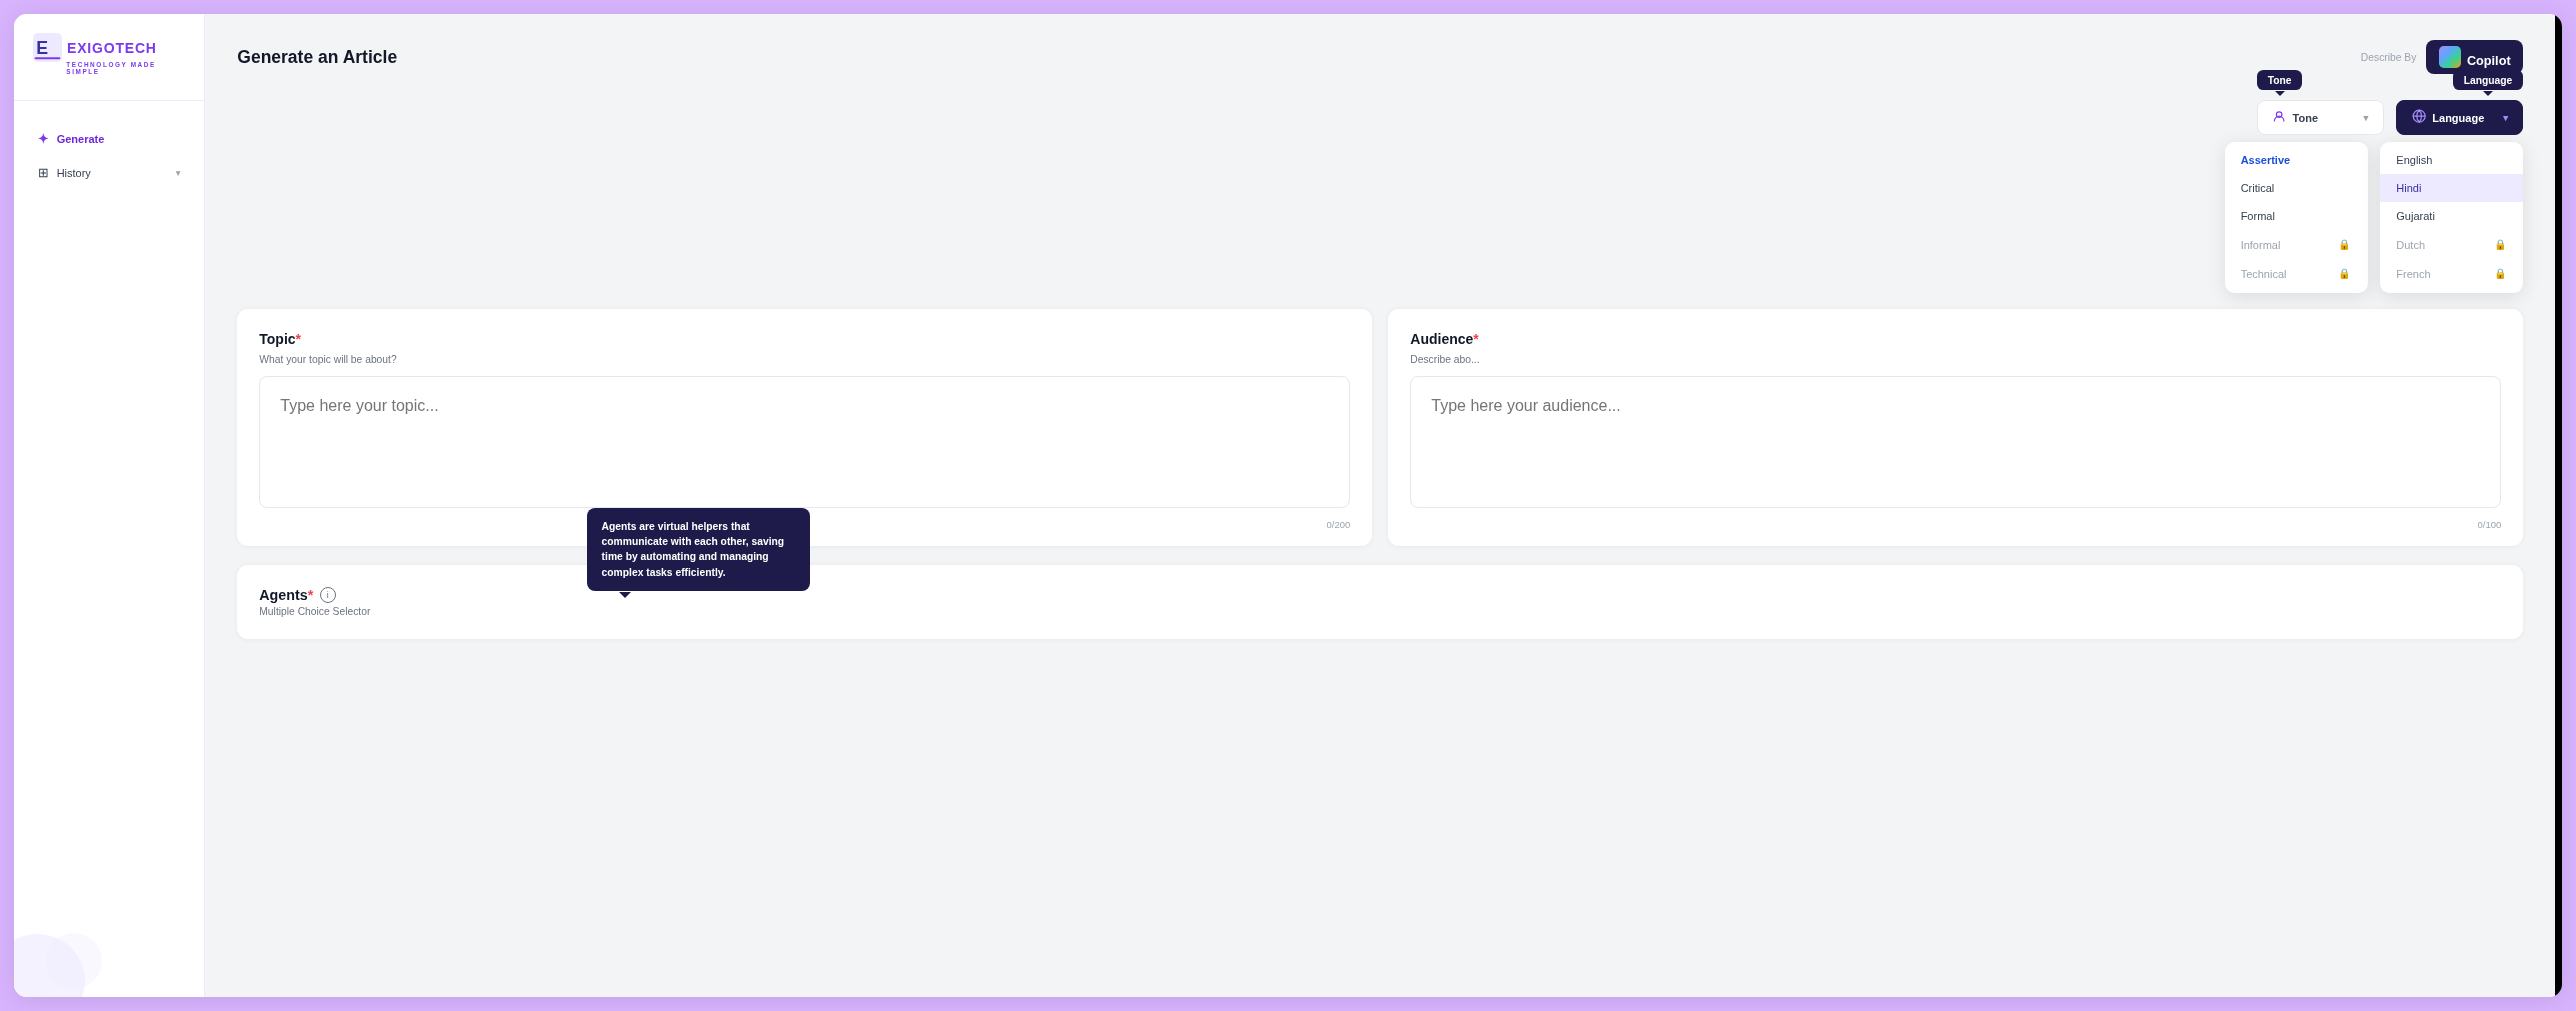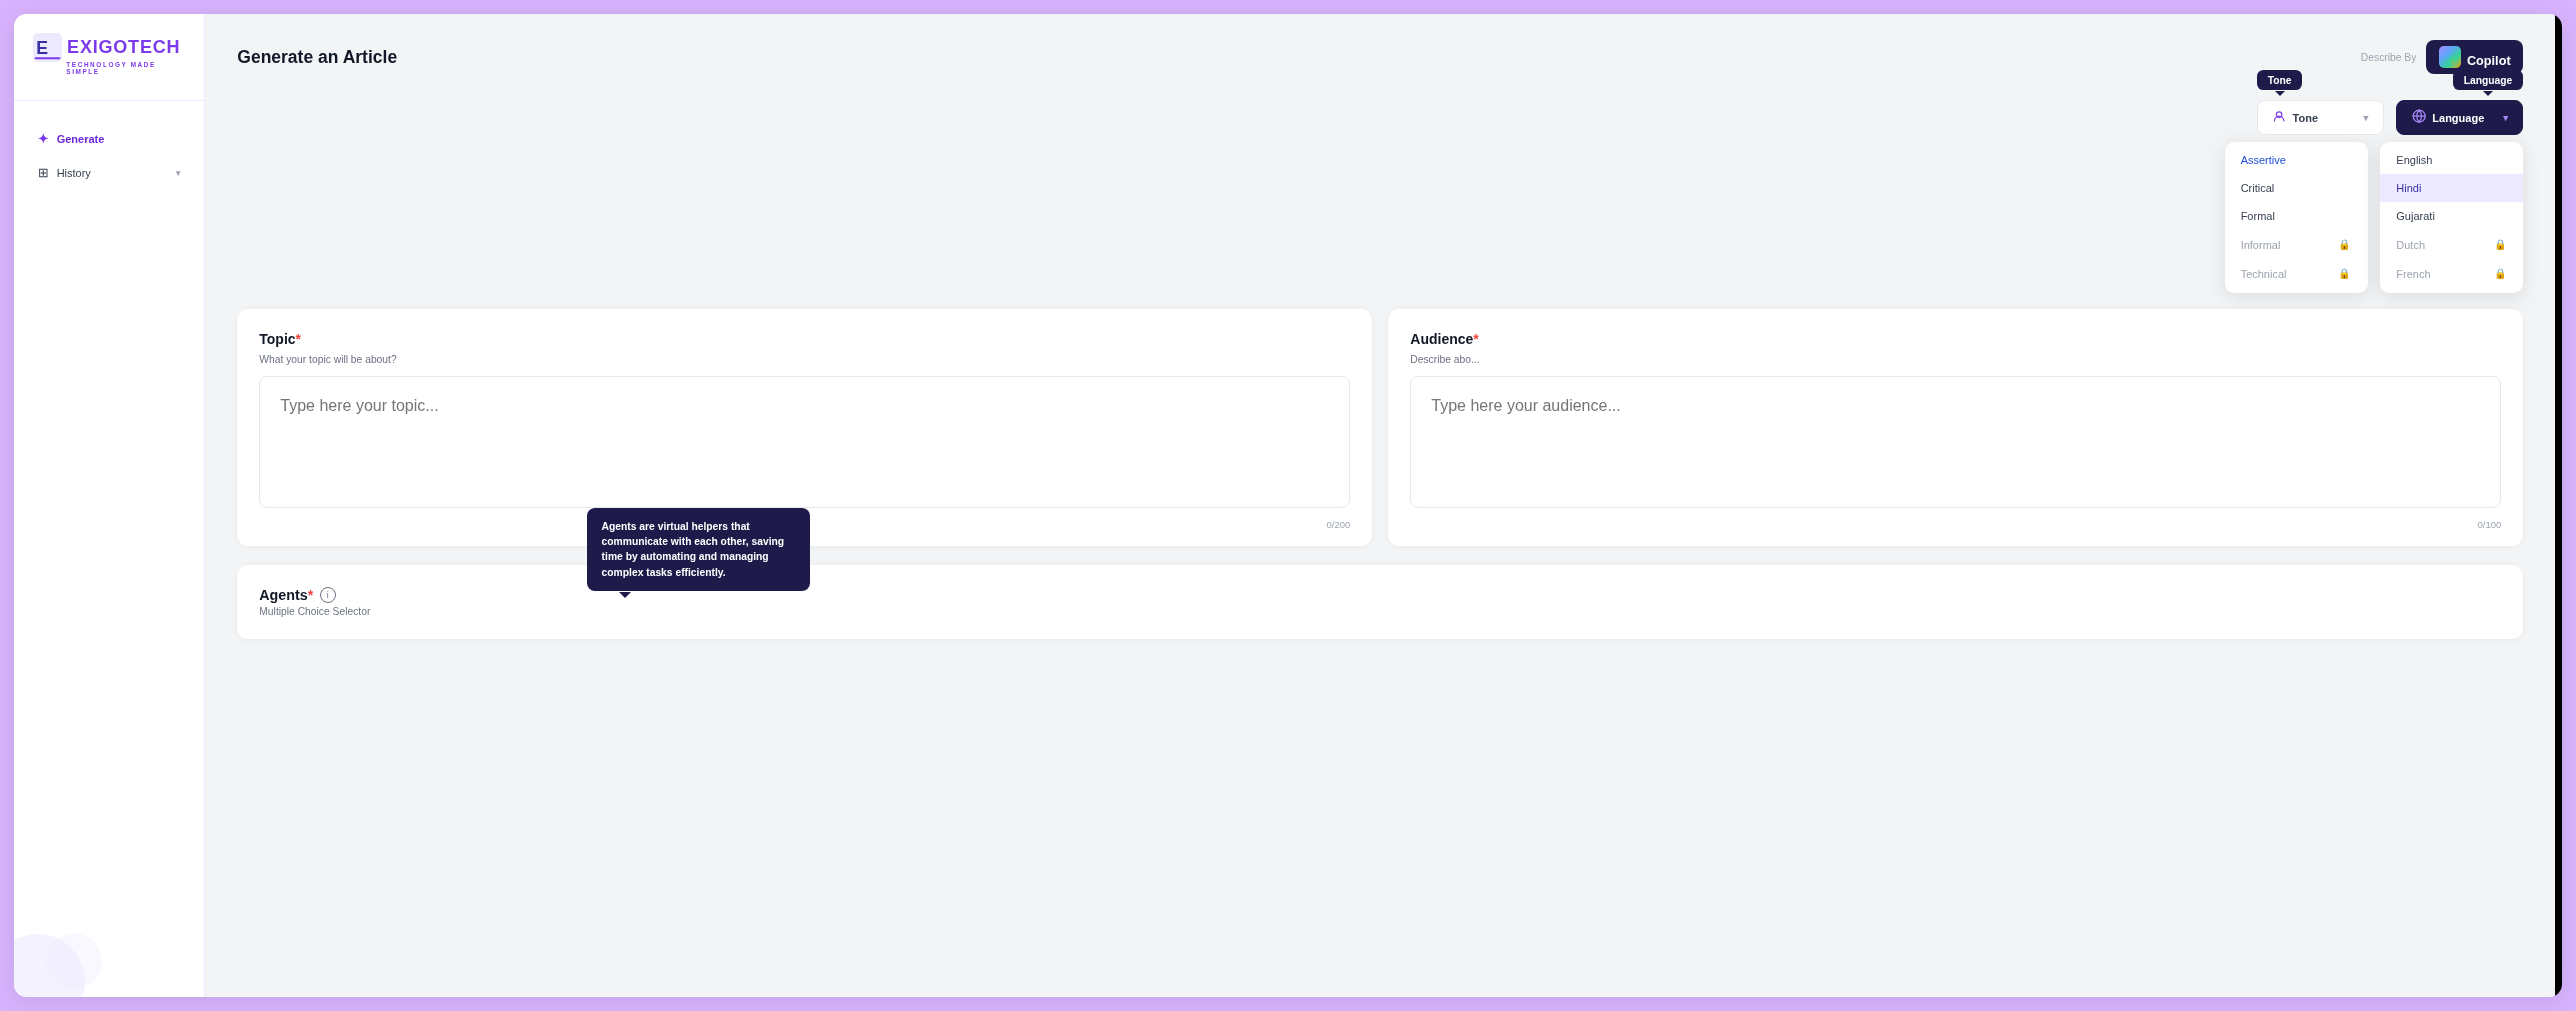--- a/index.html
+++ b/index.html
@@ -41,21 +41,21 @@
     .logo-main {
       display: flex;
       align-items: center;
       gap: 4.8px;
     }
     .logo-icon {
       width: 29px;
       height: 29px;
     }
     .logo-text {
-      font-size: 18px;
+      font-size: 14px;
       font-weight: 800;
       color: #3730a3;
       letter-spacing: 0.8px;
     }
     .logo-text span {
       color: #7c3aed;
     }
     .logo-sub {
       font-size: 6.4px;
       color: #7c3aed;
@@ -212,21 +212,21 @@
     .menu-item {
       padding: 8px 16px;
       font-size: 11px;
       cursor: pointer;
       display: flex;
       align-items: center;
       justify-content: space-between;
       color: #374151;
       font-weight: 500;
     }
-    .menu-item.active { color: #1d4ed8; font-weight: 400; }
+    .menu-item.active { color: #1d4ed8; font-weight: 700; }
     .menu-item.highlighted { background: #ede9fe; color: #3730a3; font-weight: 400; }
     .menu-item .lock-icon { color: #d1d5db; font-size: 10.3px; }
     .menu-item.disabled { color: #9ca3af; }
     
     .form-row {
       display: grid;
       grid-template-columns: 1fr 1fr;
       gap: 16px;
       margin-bottom: 19px;
     }

